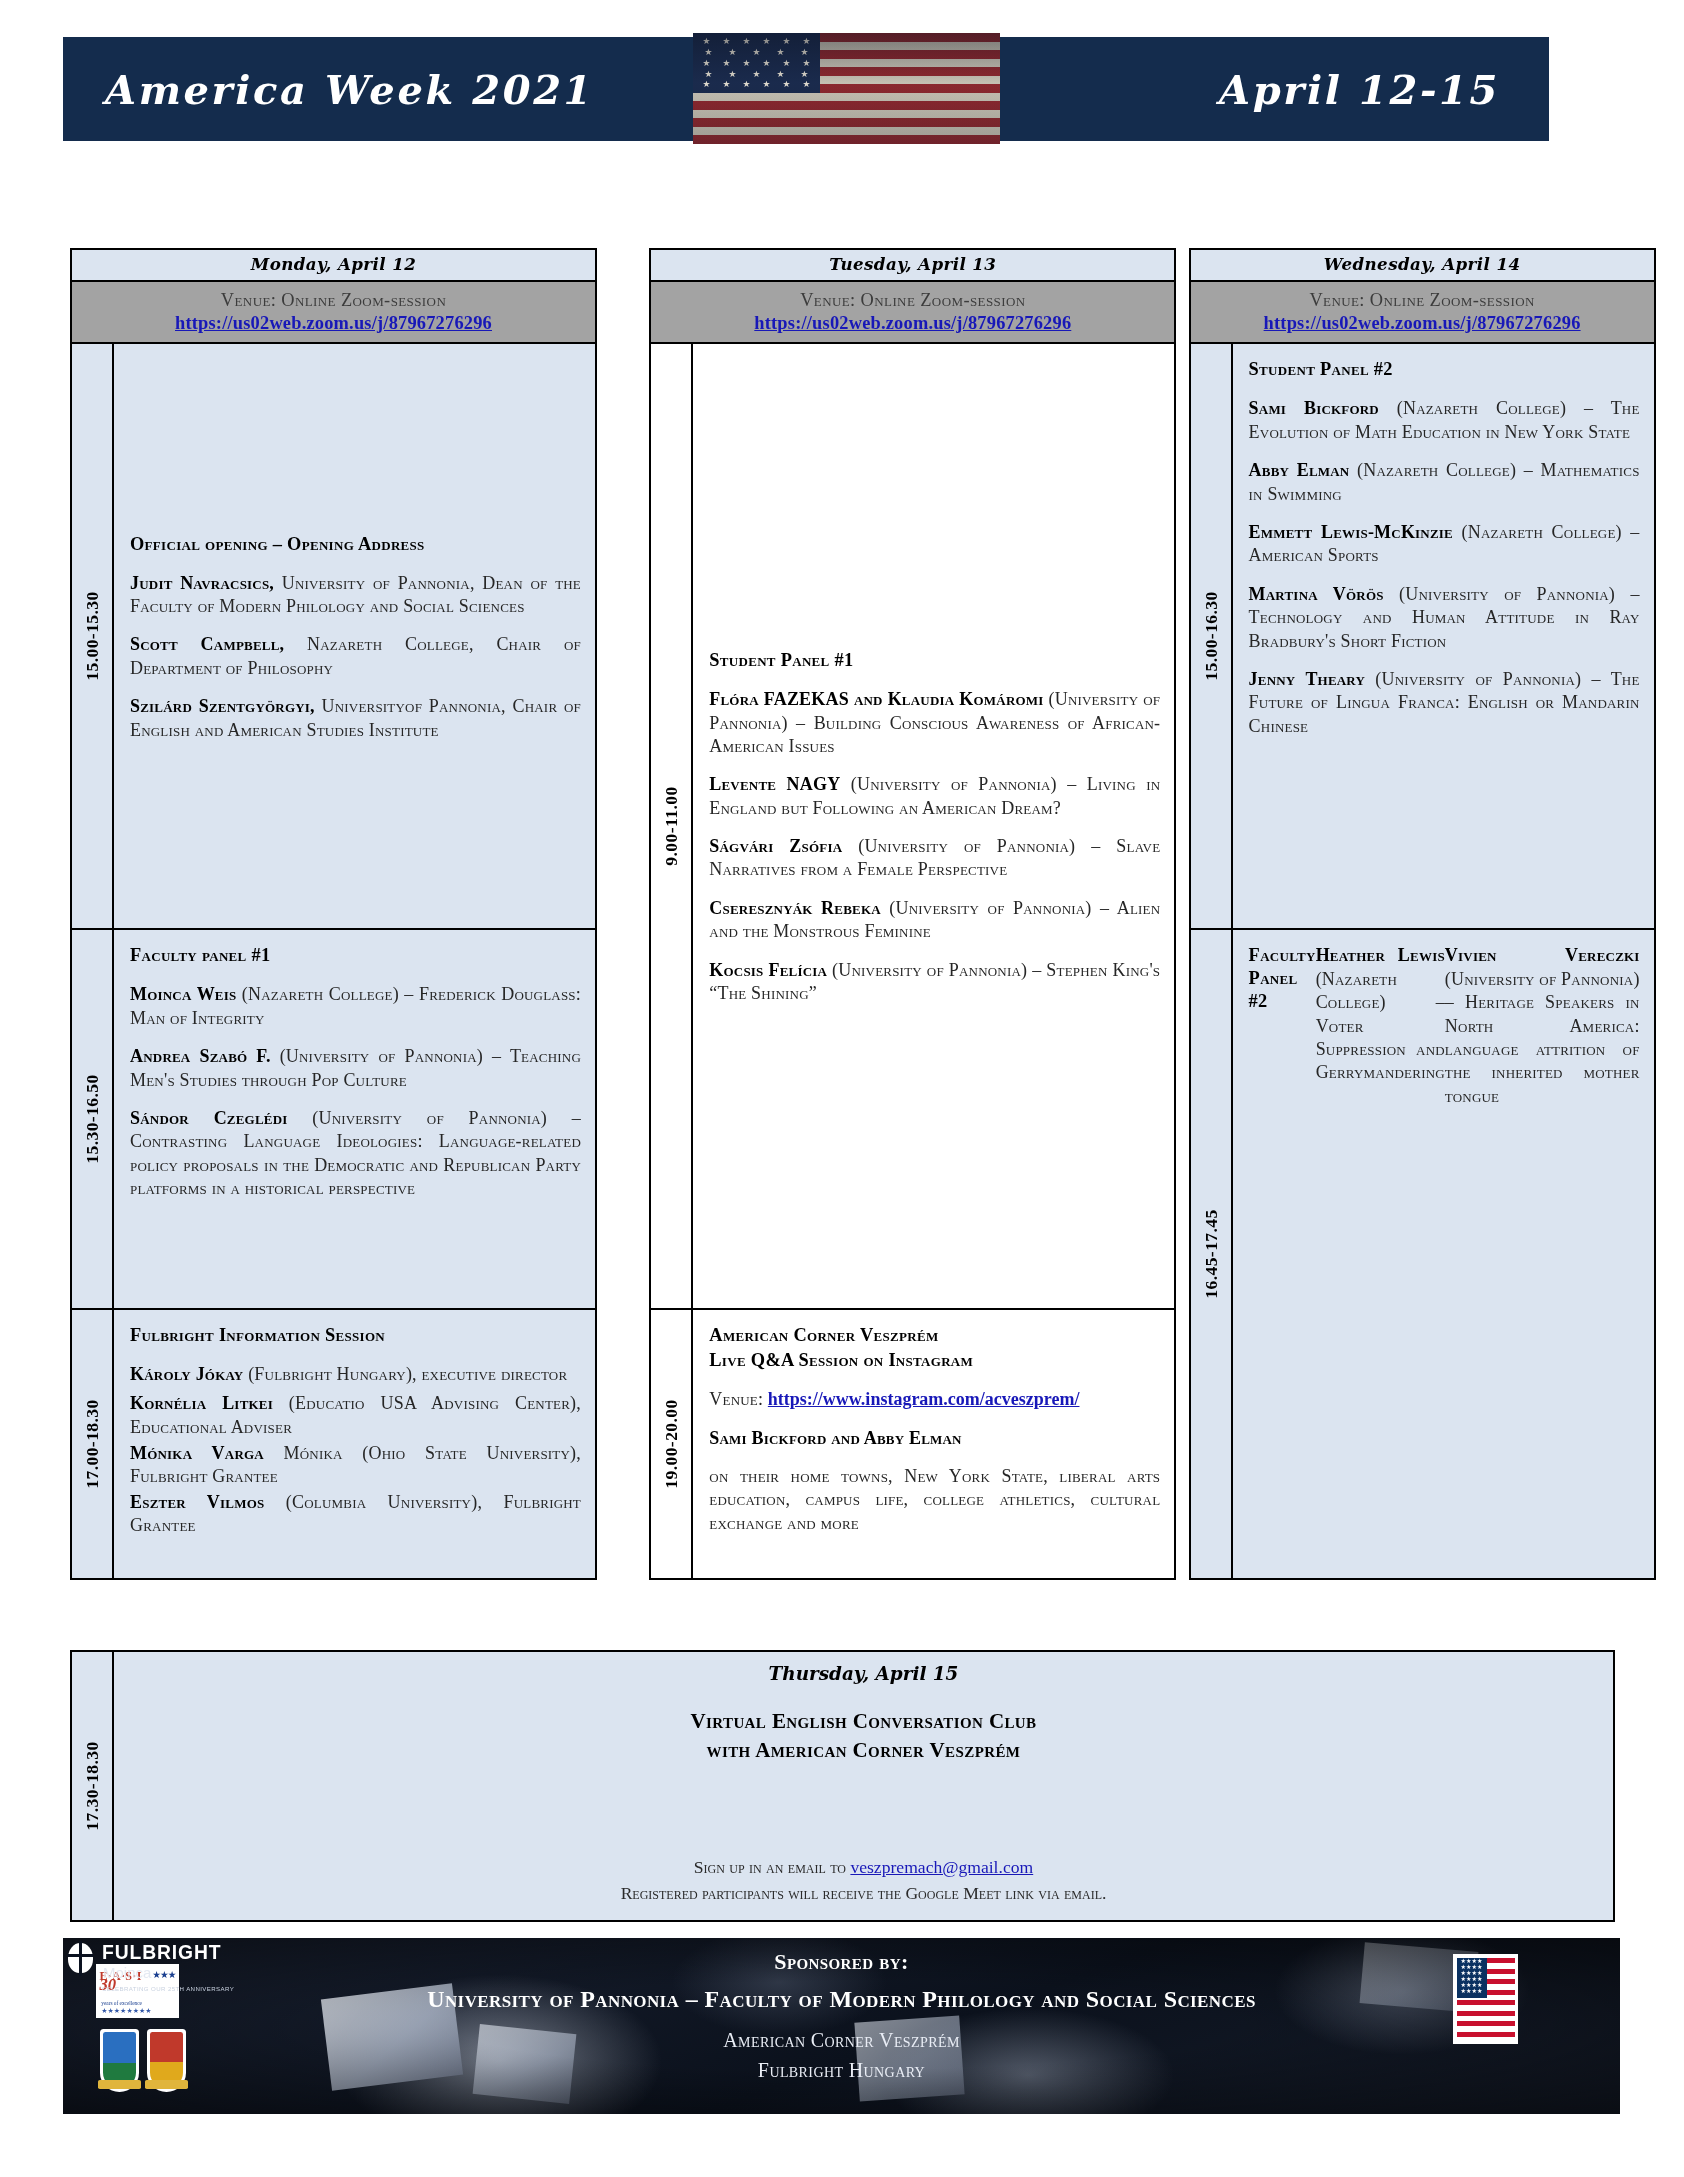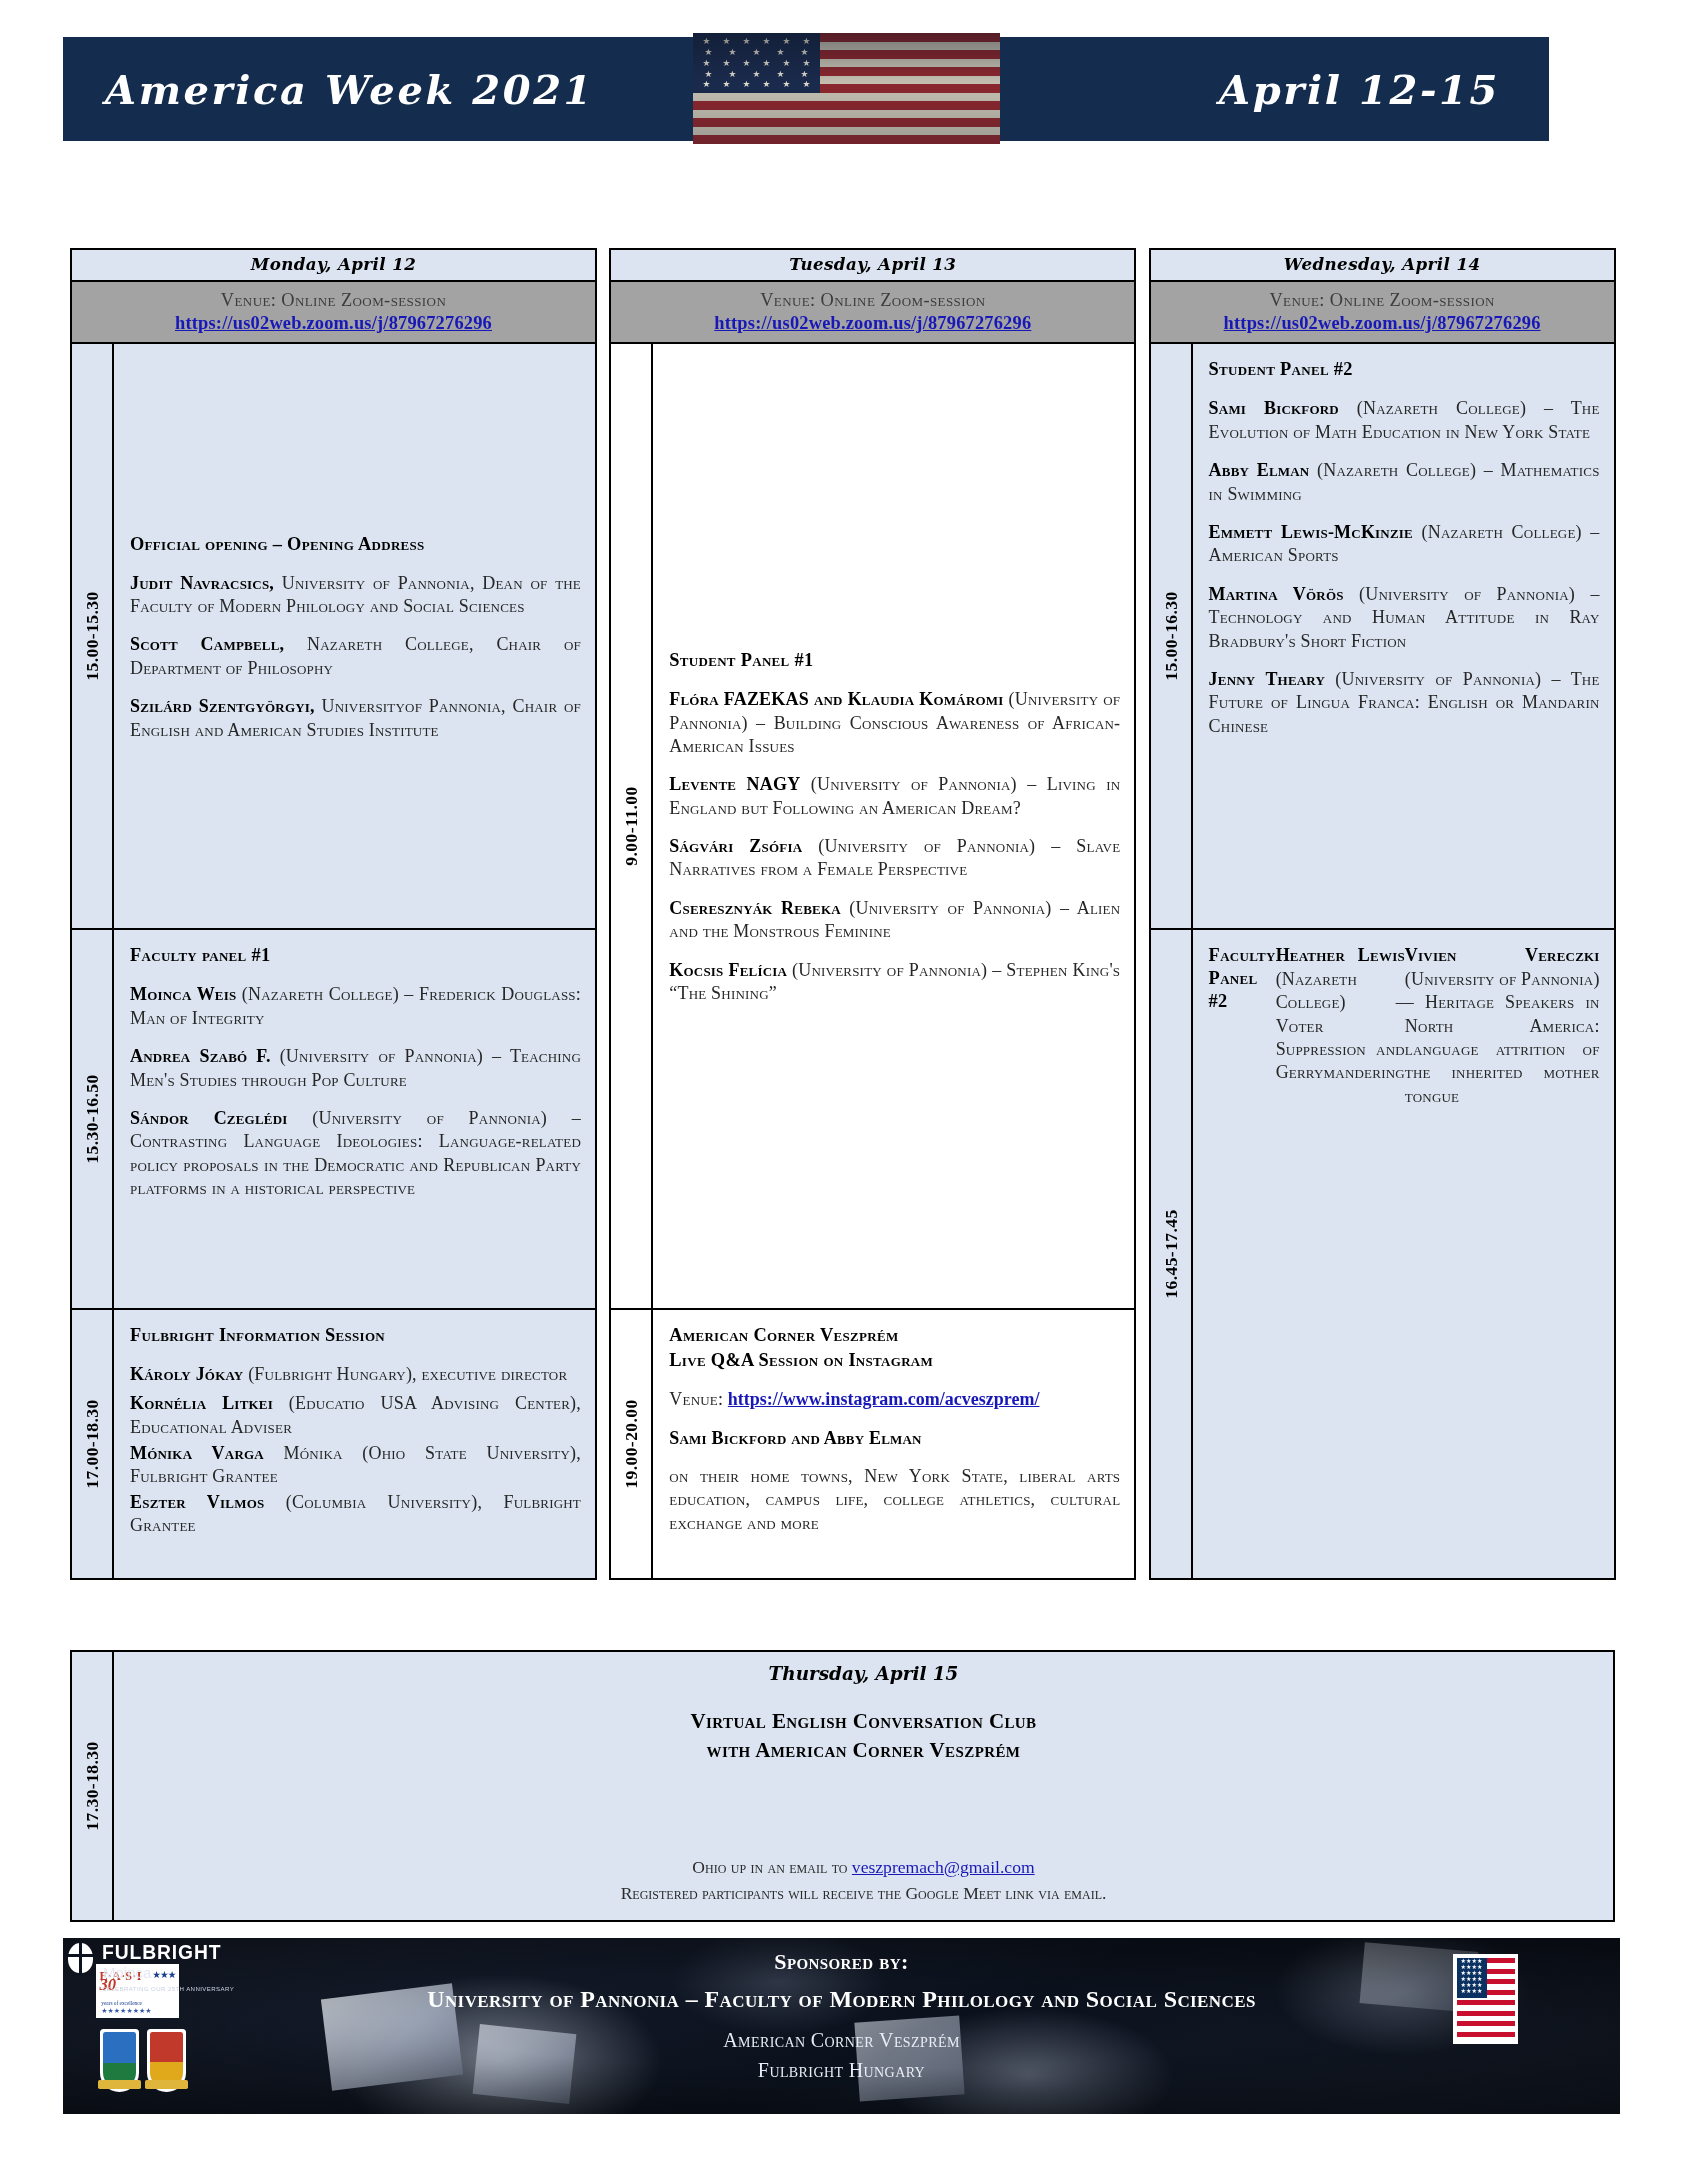--- a/index.html
+++ b/index.html
@@ -82,21 +82,21 @@
     left: 70px; top: 248px;
     width: 1545px;
     display: flex;
     gap: 12.3px;
   }
   .daycol {
     flex: 0 0 auto;
     display: flex; flex-direction: column;
   }
   .daycol.mon { width: 527px; }
-  .daycol.tue { width: 527px; }
+  .daycol.tue { width: 527px; margin-left: 40px; }
   .daycol.wed { width: 467px; }
 
   .day-head {
     border: 2.6px solid #000;
     background: #dbe4f0;
     text-align: center;
     font-family: "DejaVu Serif", "Liberation Serif", serif;
     font-style: italic; font-weight: bold;
     font-size: 16.7px;
     letter-spacing: 0.4px;
@@ -532,21 +532,21 @@
     <div class="timecell">
       <span class="tlabel">17.30-18.30</span>
     </div>
     <div class="thu-content">
       <div class="thu-head">Thursday, April 15</div>
       <div class="thu-main">
         <div>Virtual English Conversation Club</div>
         <div>with American Corner Veszprém</div>
       </div>
       <div class="thu-foot">
-        <div><span>Ohio up in an email to </span><a class="lnk" href="#">veszpremach@gmail.com</a></div>
+        <div><span>Sign up in an email to </span><a class="lnk" href="#">veszpremach@gmail.com</a></div>
         <div>Registered participants will receive the Google Meet link via email.</div>
       </div>
     </div>
   </div>
 
   <div class="sponsor">
     <div class="photo">
       <div class="roofs"></div>
       <div class="bldg" style="left:263px;top:53px;width:132px;height:92px;transform:rotate(-7deg)"></div>
       <div class="bldg" style="left:413px;top:91px;width:97px;height:70px;transform:rotate(6deg);opacity:.6"></div>

